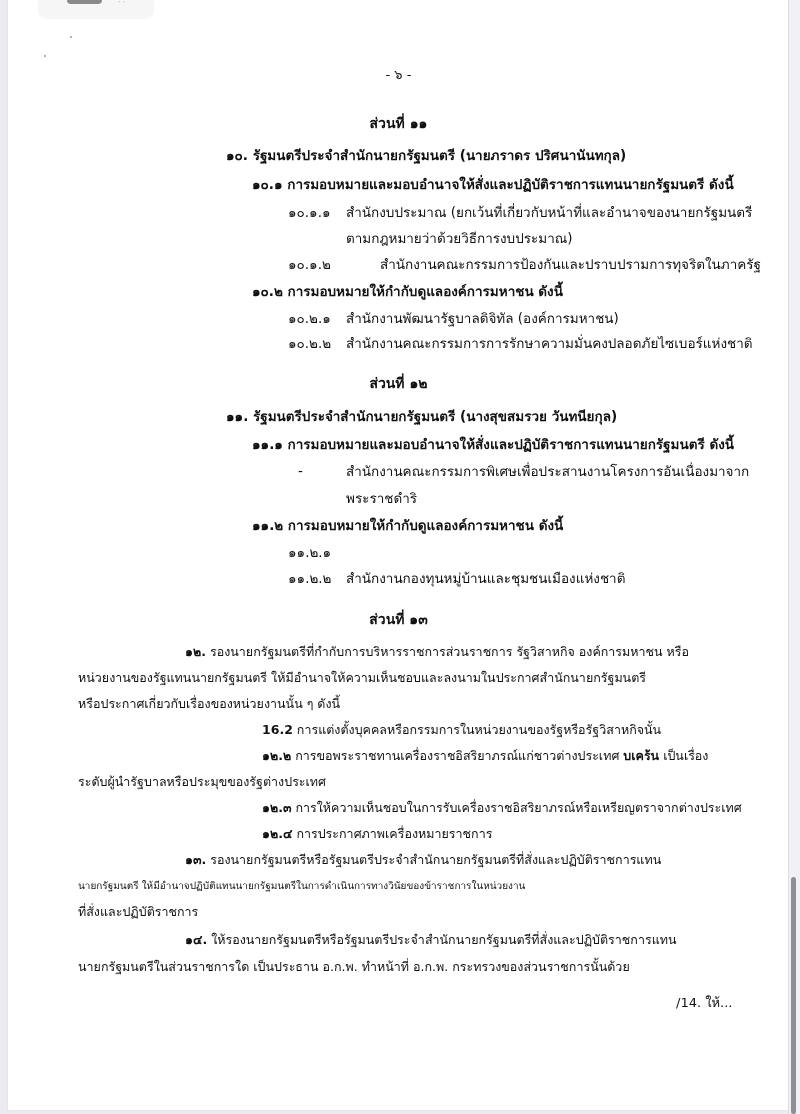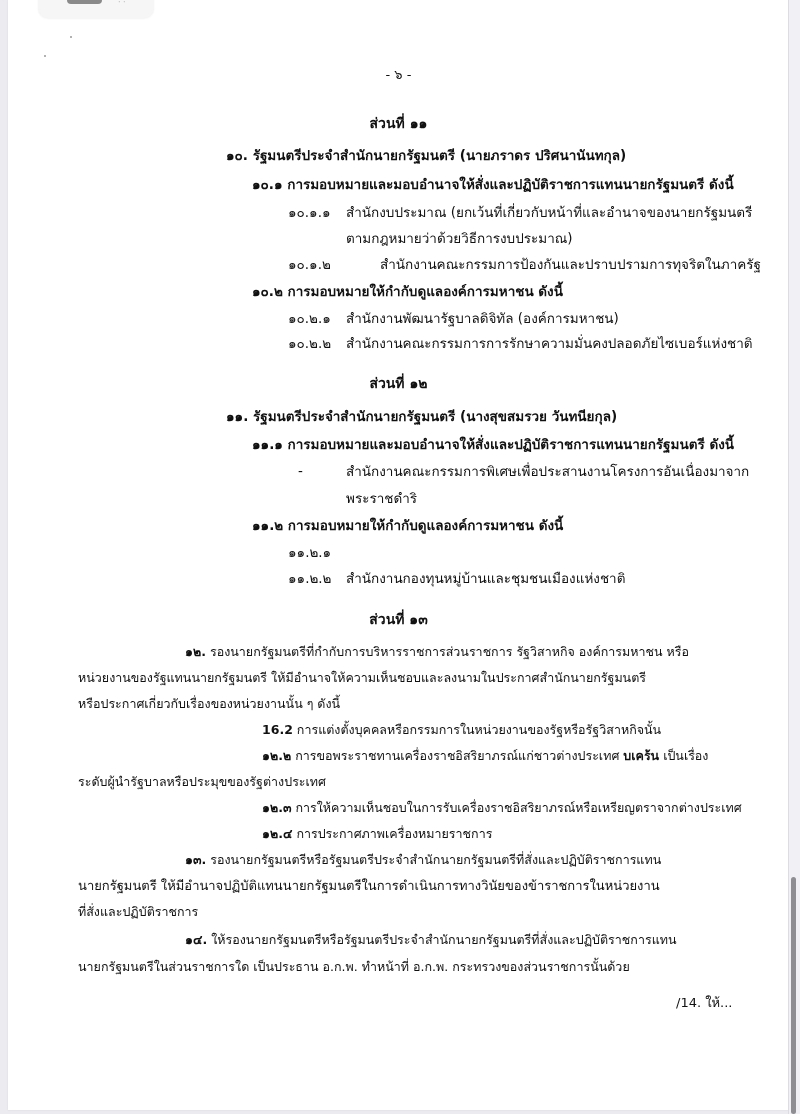--- a/index.html
+++ b/index.html
@@ -147,21 +147,21 @@
     </div>
     <div class="t" style="left:254px;top:825px;font-size:12.5px;">
       <span class="b">๑๒.๔</span>
       <span>การประกาศภาพเครื่องหมายราชการ</span>
     </div>
 
     <div class="t" style="left:177px;top:851px;font-size:12.5px;">
       <span class="b">๑๓.</span>
       <span>รองนายกรัฐมนตรีหรือรัฐมนตรีประจำสำนักนายกรัฐมนตรีที่สั่งและปฏิบัติราชการแทน</span>
     </div>
-    <div class="t" style="left:70px;top:877px;font-size:13px;">นายกรัฐมนตรี ให้มีอำนาจปฏิบัติแทนนายกรัฐมนตรีในการดำเนินการทางวินัยของข้าราชการในหน่วยงาน</div>
+    <div class="t" style="left:70px;top:877px;font-size:10px;">นายกรัฐมนตรี ให้มีอำนาจปฏิบัติแทนนายกรัฐมนตรีในการดำเนินการทางวินัยของข้าราชการในหน่วยงาน</div>
     <div class="t" style="left:70px;top:903px;font-size:12.5px;">ที่สั่งและปฏิบัติราชการ</div>
 
     <div class="t" style="left:177px;top:931px;font-size:12.5px;">
       <span class="b">๑๔.</span>
       <span>ให้รองนายกรัฐมนตรีหรือรัฐมนตรีประจำสำนักนายกรัฐมนตรีที่สั่งและปฏิบัติราชการแทน</span>
     </div>
     <div class="t" style="left:70px;top:958px;font-size:12.5px;">นายกรัฐมนตรีในส่วนราชการใด เป็นประธาน อ.ก.พ. ทำหน้าที่ อ.ก.พ. กระทรวงของส่วนราชการนั้นด้วย</div>
 
     <div class="t" style="left:668px;top:994px;font-size:13px;">/14. ให้...</div>
   </div>

